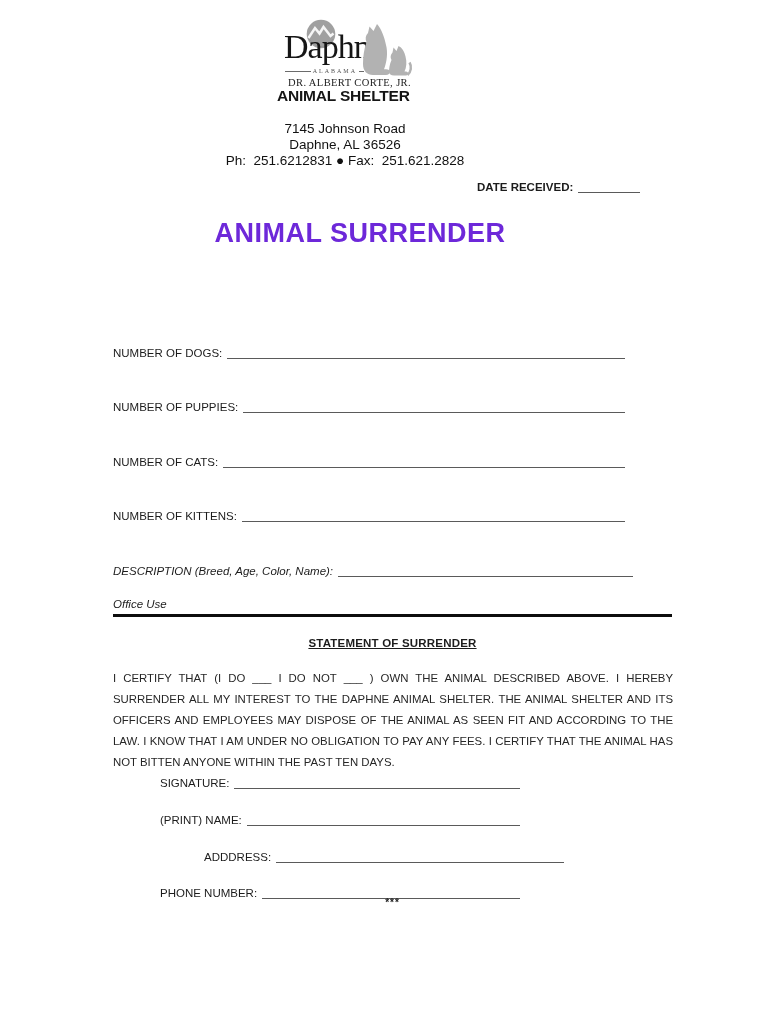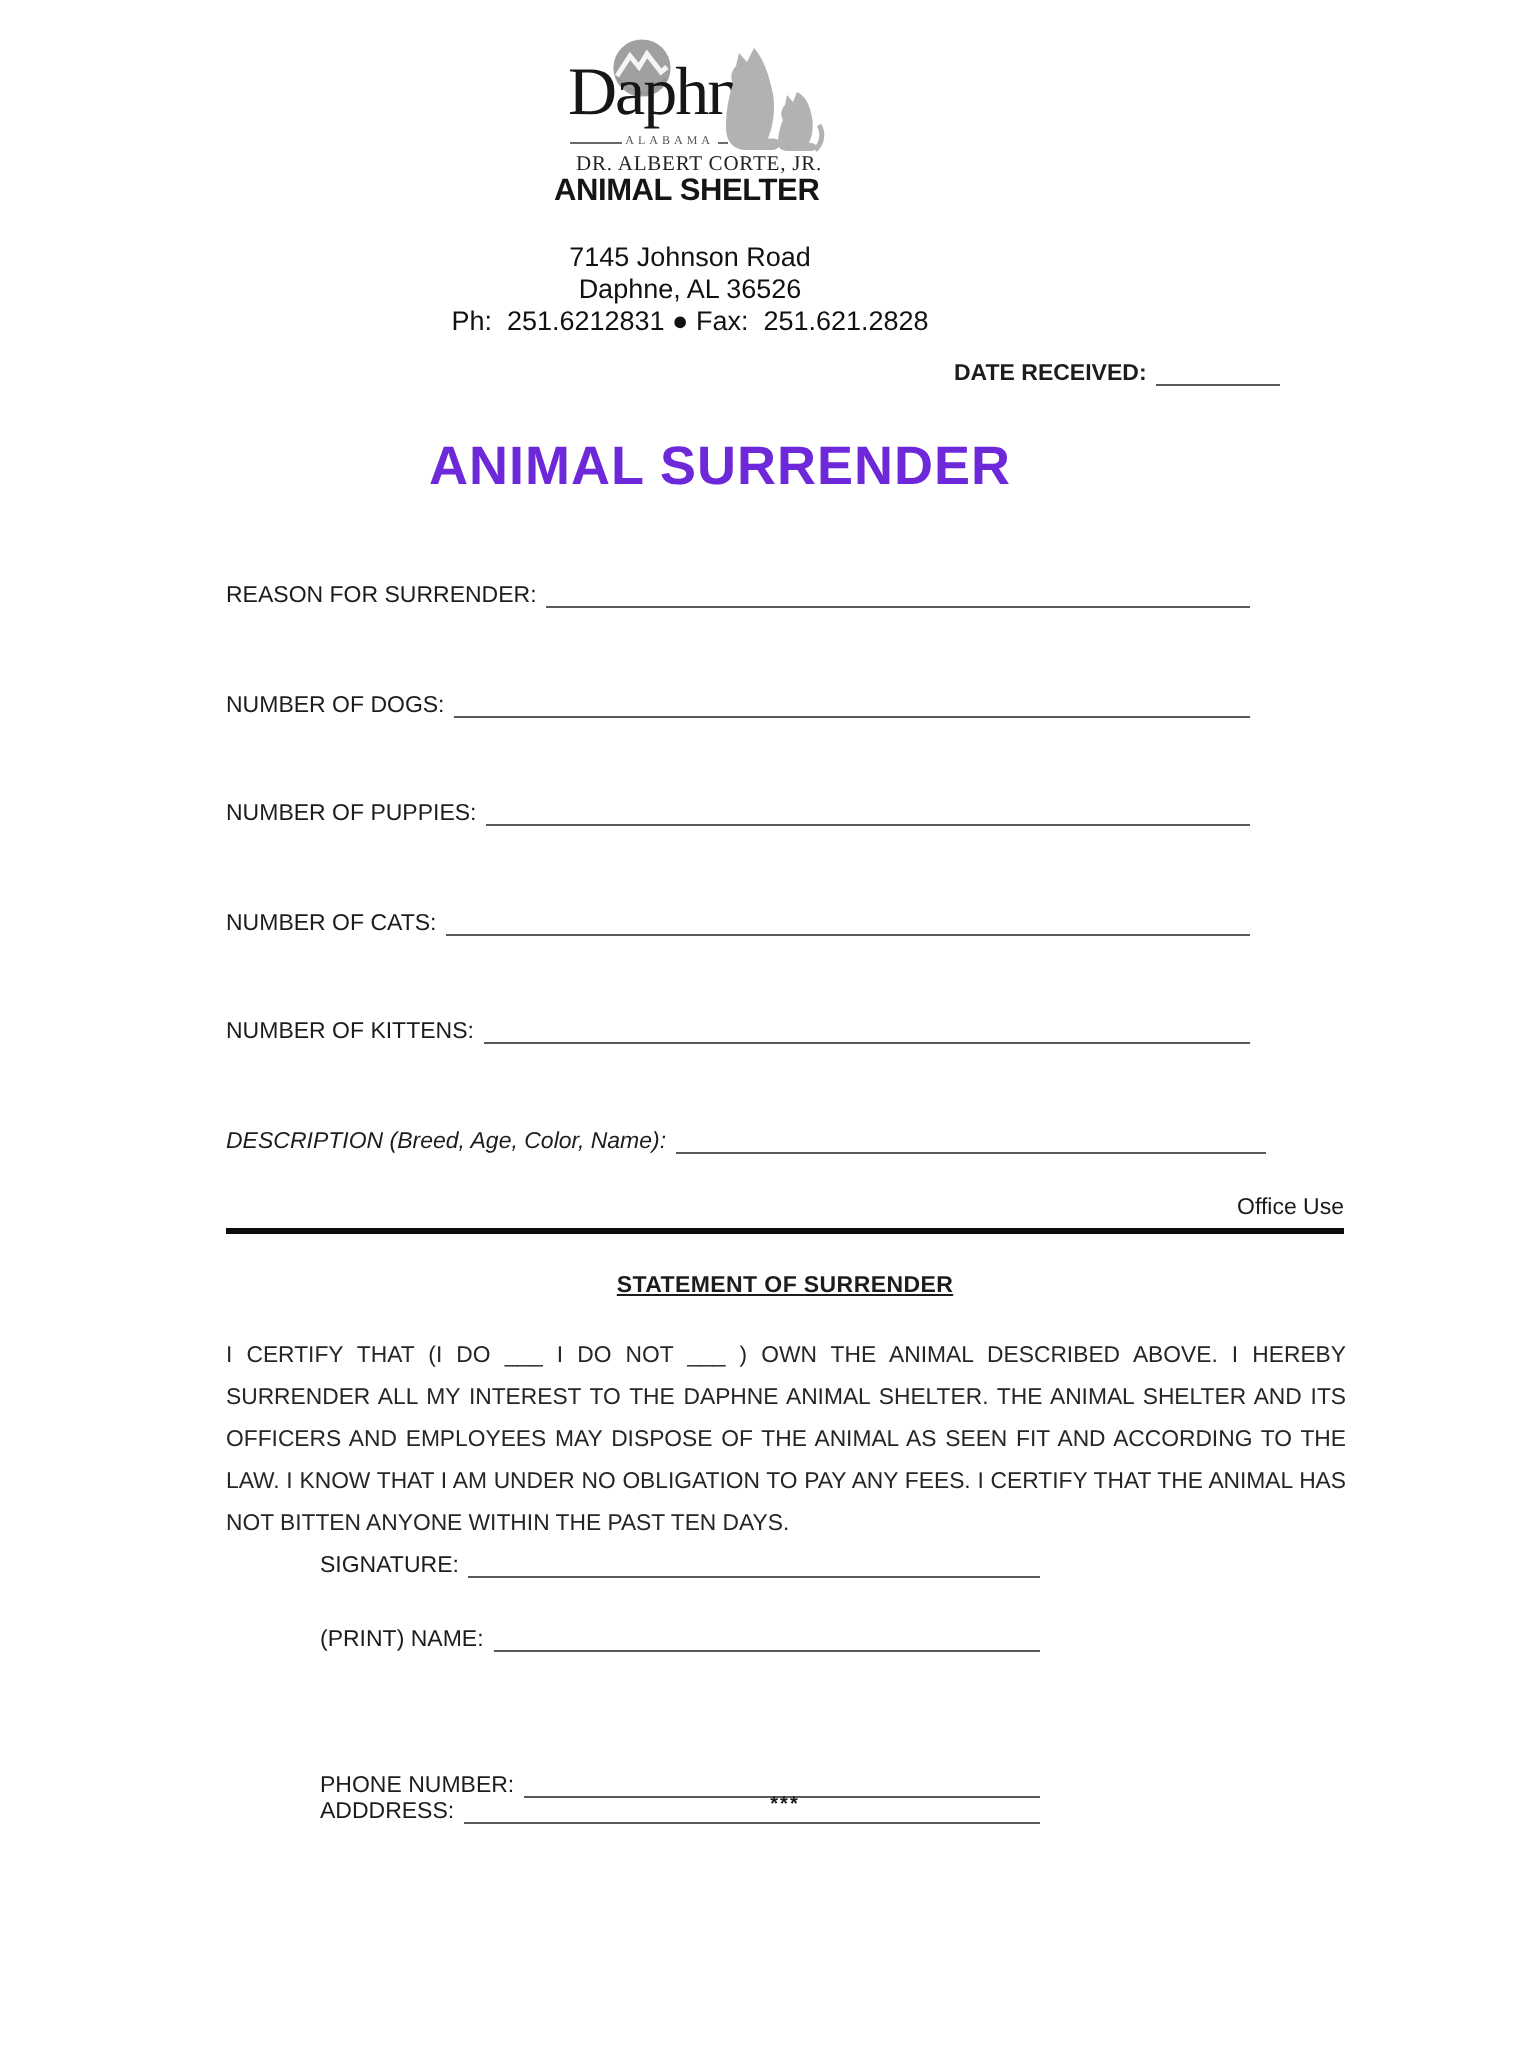--- a/index.html
+++ b/index.html
@@ -72,21 +72,21 @@
   .row-reason   { top:290px; }
   .row-dogs     { top:345px; }
   .row-puppies  { top:399px; }
   .row-cats     { top:454px; }
   .row-kittens  { top:508px; }
   .row-desc     { top:563px; width:520px;font-style:italic; }
 
   
   .office-use {
     position:absolute; left:113px; top:598px; width:559px;
-    text-align:right; font-size:11.5px;
+    text-align:left; font-size:11.5px;font-style:italic;
   }
   .office-divider {
     position:absolute; left:113px; top:614px; width:559px; height:3px;
     background:#0d0d0d;
   }
 
   
   .statement-heading {
     position:absolute; left:113px; top:637px; width:559px;
     text-align:center; font-weight:bold; font-size:11.5px;
@@ -98,21 +98,21 @@
   }
 
   
   .sig-row {
     position:absolute; left:160px; width:360px;
     display:flex; align-items:flex-end; font-size:11.5px;
   }
   .sig-row .fill-line { flex:1; margin-left:5px; }
   .row-signature { top:775px; }
   .row-printname { top:812px; }
-  .row-address   { top:898px; }
+  .row-address   { top:849px;margin-left:44px; }
   .row-phone     { top:885px; }
 
   
   .footer-mark {
     position:absolute; left:113px; top:897px; width:559px;
     text-align:center; font-weight:bold; font-size:10px; letter-spacing:1px;
   }
 </style>
 </head>
 <body>
@@ -146,24 +146,20 @@
     <div>Ph:  251.6212831 ● Fax:  251.621.2828</div>
   </div>
 
   <div class="date-received">
     <span class="lbl">DATE RECEIVED:</span>
     <span class="fill-line"></span>
   </div>
 
   <div class="title">ANIMAL SURRENDER</div>
 
-  <div class="field-row row-reason">
-    <span class="lbl">REASON FOR SURRENDER:</span>
-    <span class="fill-line"></span>
-  </div>
   <div class="field-row row-dogs">
     <span class="lbl">NUMBER OF DOGS:</span>
     <span class="fill-line"></span>
   </div>
   <div class="field-row row-puppies">
     <span class="lbl">NUMBER OF PUPPIES:</span>
     <span class="fill-line"></span>
   </div>
   <div class="field-row row-cats">
     <span class="lbl">NUMBER OF CATS:</span>

